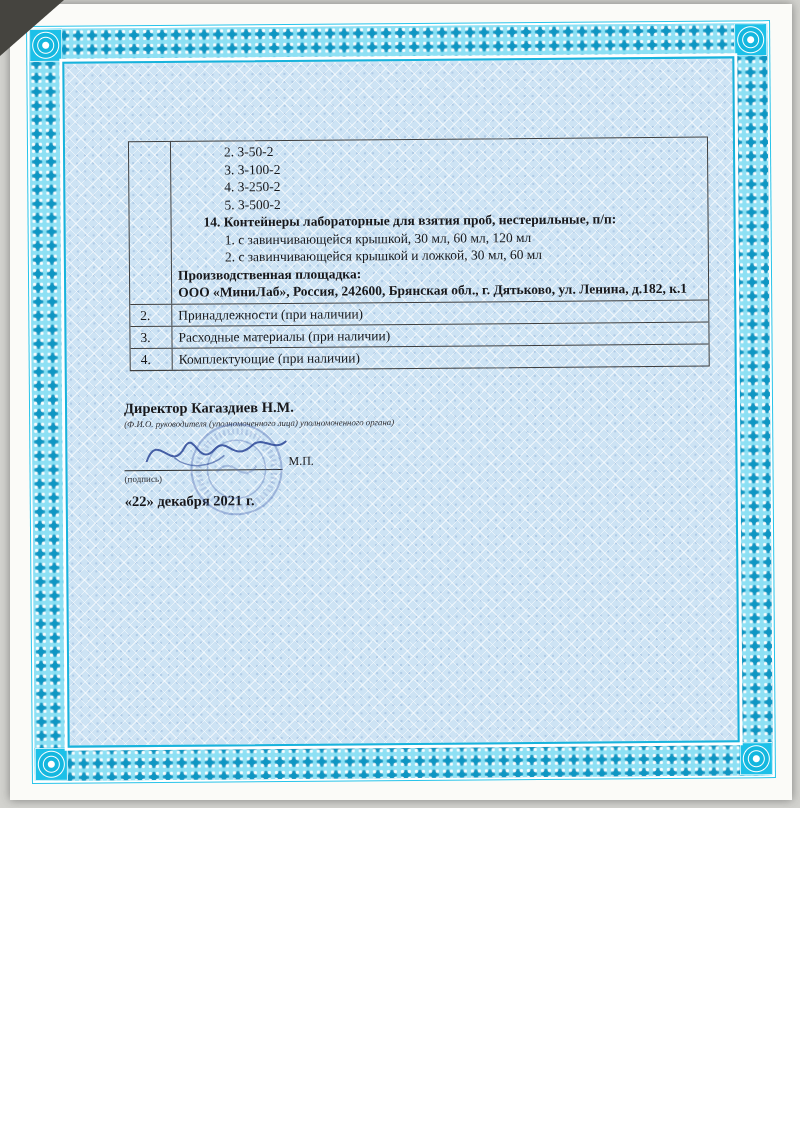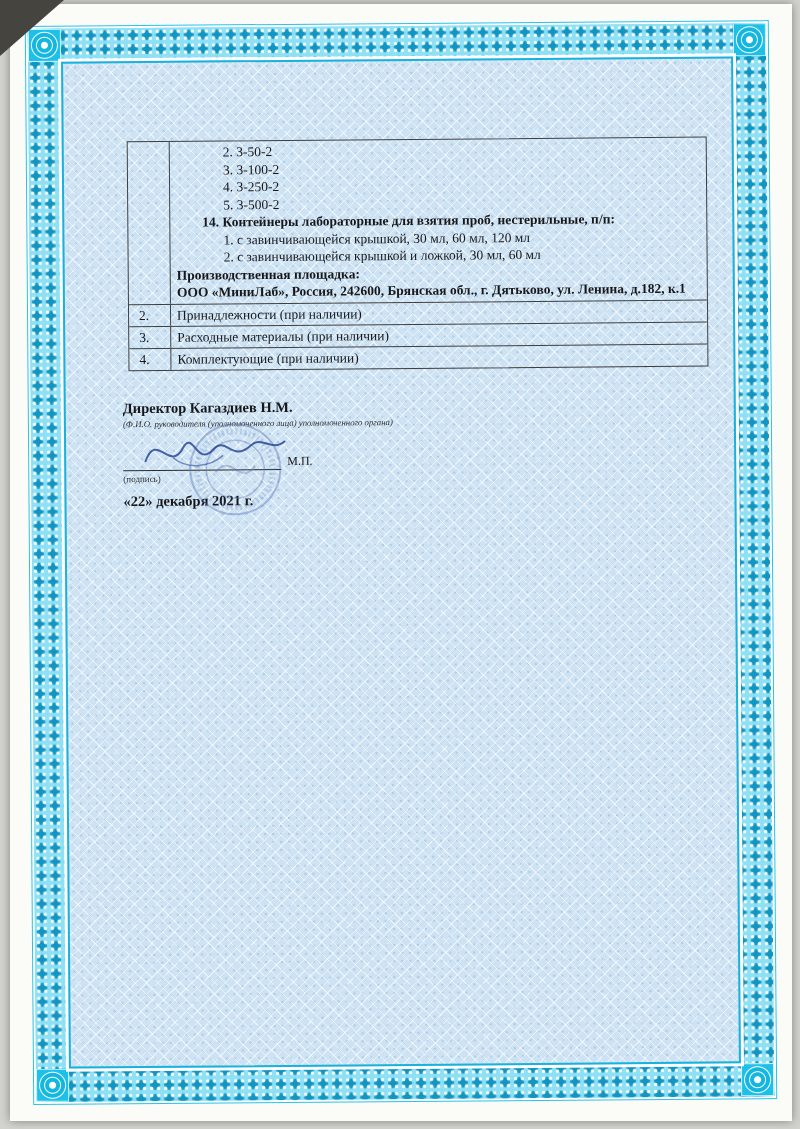--- a/index.html
+++ b/index.html
@@ -1,19 +1,19 @@
 <!DOCTYPE html>
 <html lang="ru"><head>
 <meta charset="utf-8">
 <style>
   html,body{margin:0;padding:0;}
   body{font-family:"Liberation Serif","DejaVu Serif",serif;}
 
   
-  .scan{position:relative;width:800px;height:1129px;background:#d3d3cf;overflow:hidden;}
+  .scan{position:relative;width:800px;height:808px;background:#d3d3cf;overflow:hidden;}
   .corner-fold{position:absolute;left:0;top:0;width:64px;height:56px;
     clip-path:polygon(0 0,64px 0,0 56px);background:#45443f;z-index:9;}
 
   
   .page{position:absolute;left:10px;top:4px;right:8px;bottom:8px;background:#fbfbf8;
     box-shadow:0 0 9px rgba(50,50,50,.5);}
 
   .cert{position:absolute;inset:0;transform:rotate(-0.45deg);transform-origin:50% 50%;}
 
   

